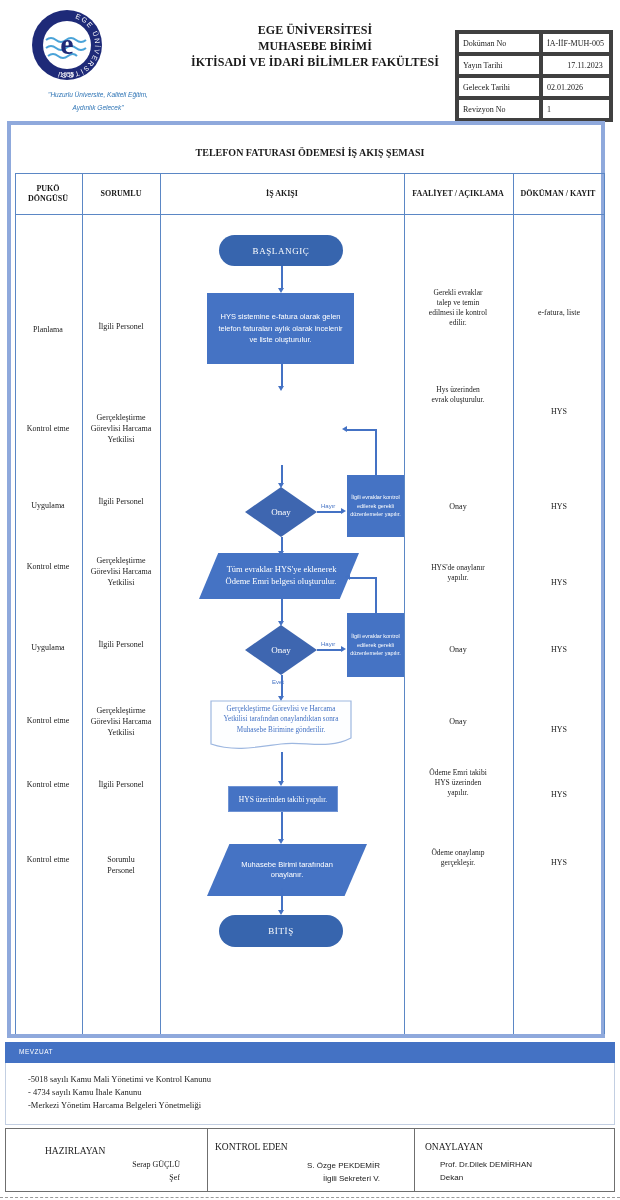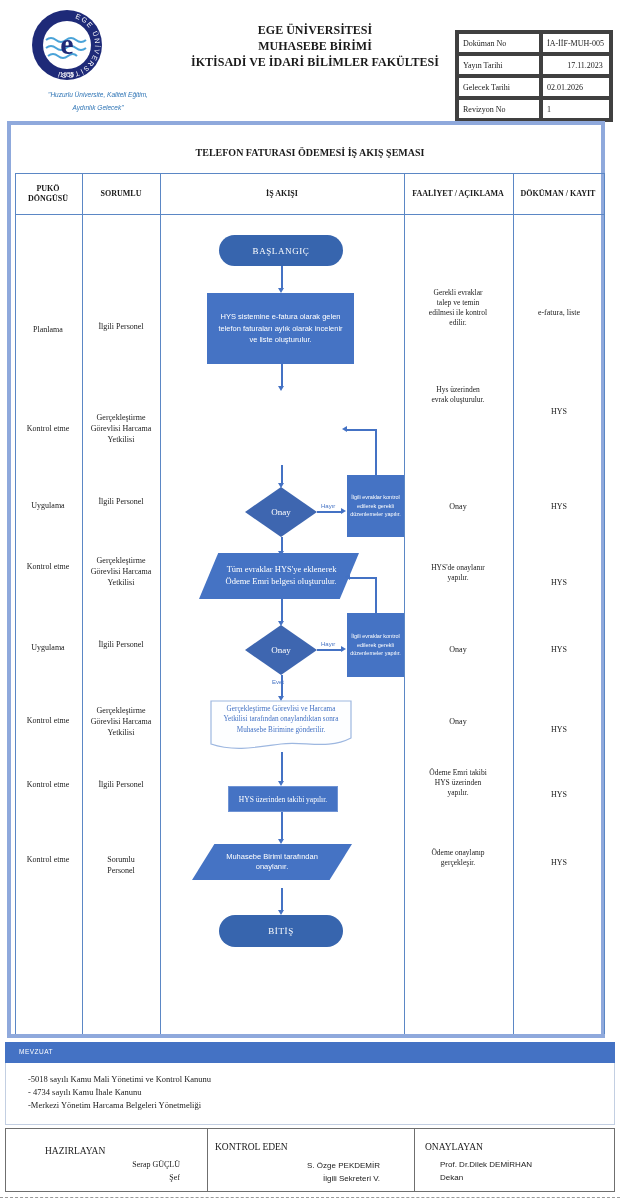--- a/index.html
+++ b/index.html
@@ -203,21 +203,21 @@
                 font-size:7.2px;line-height:1.45;color:#4472c4;">Gerçekleştirme Görevlisi ve Harcama Yetkilisi tarafından onaylandıktan sonra Muhasebe Birimine gönderilir.</div>
   </div>
   <div class="vl" style="left:281px;top:752px;height:30px;"></div>
   <div class="ahd" style="left:278px;top:781px;"></div>
 
   <div class="shape" style="left:228px;top:786px;width:110px;height:26px;background:#4573c4;
               border:1px solid #6f93d4;font-size:7.5px;">HYS üzerinden takibi yapılır.</div>
   <div class="vl" style="left:281px;top:812px;height:28px;"></div>
   <div class="ahd" style="left:278px;top:839px;"></div>
 
-  <div class="shape para" style="left:192px;top:844px;width:160px;height:36px;clip-path:polygon(14% 0,100% 0,86% 100%,0 100%);">
+  <div class="shape para" style="left:207px;top:844px;width:160px;height:52px;clip-path:polygon(14% 0,100% 0,86% 100%,0 100%);">
     <div class="inner" style="width:100px;">Muhasebe Birimi tarafından onaylanır.</div>
   </div>
   <div class="vl" style="left:281px;top:888px;height:23px;"></div>
   <div class="ahd" style="left:278px;top:910px;"></div>
 
   <div class="shape oval" style="left:219px;top:915px;width:124px;height:32px;">BİTİŞ</div>
 
   <div class="abs" style="left:5px;top:1042px;width:610px;height:21px;background:#4472c4;">
     <div class="sans" style="position:absolute;left:14px;top:6px;font-size:6.5px;color:#fff;letter-spacing:.5px;">MEVZUAT</div>
   </div>

